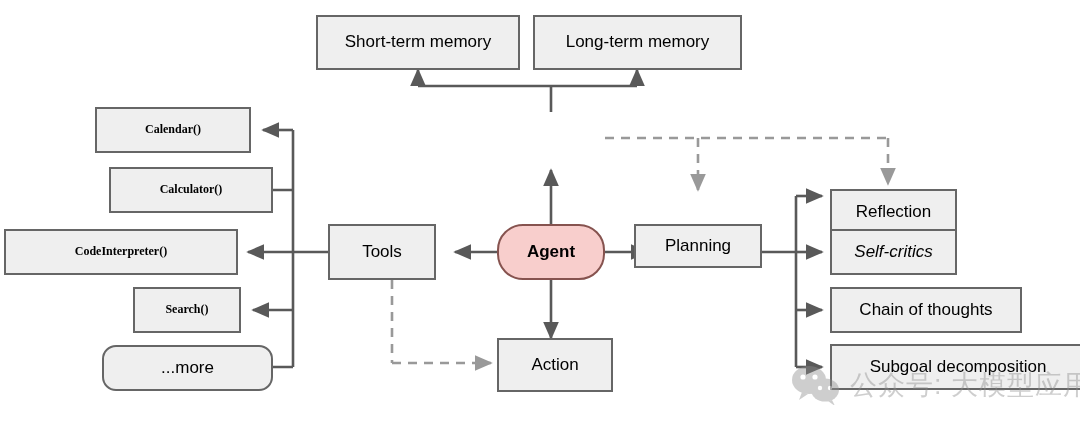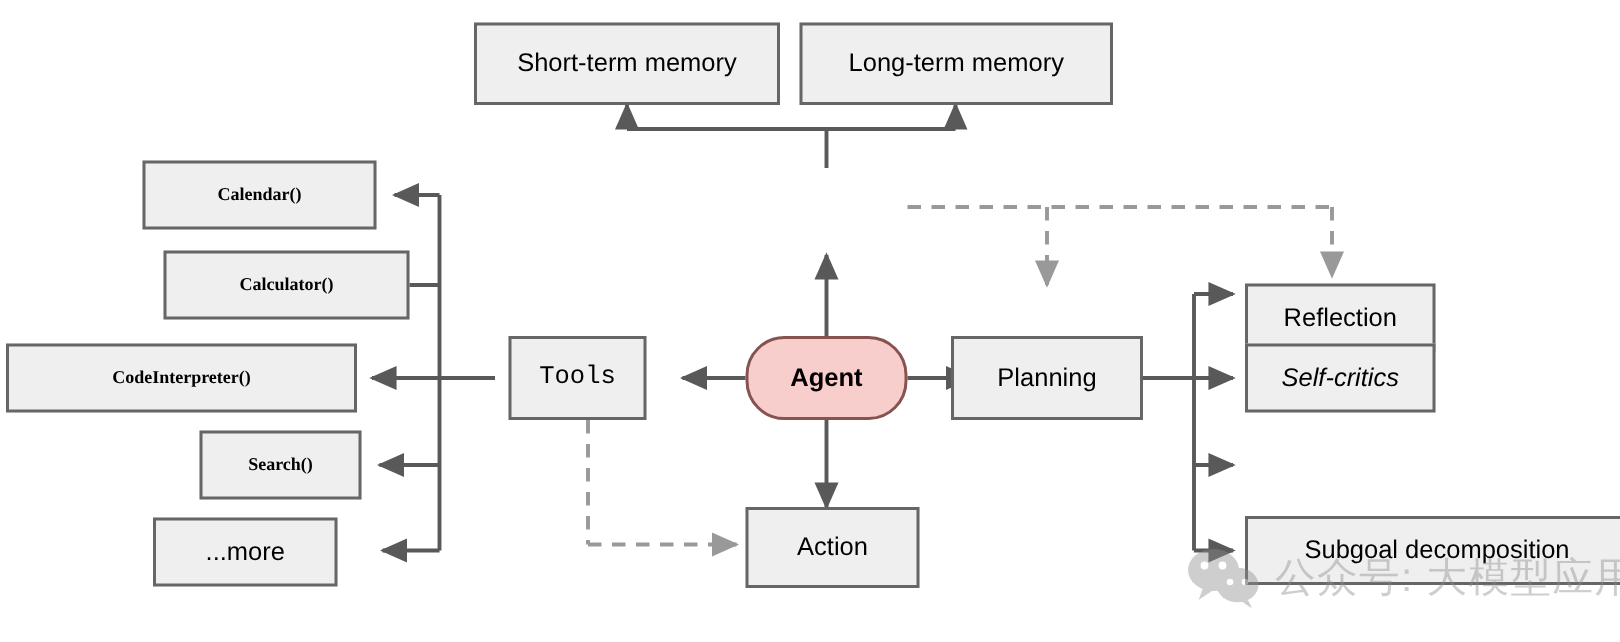--- a/index.html
+++ b/index.html
@@ -136,38 +136,39 @@
 
   <div class="node plain" style="left:316px; top:15px; width:204px; height:55px;">Short-term memory</div>
 
   <div class="node plain" style="left:533px; top:15px; width:209px; height:55px;">Long-term memory</div>
 
 
   <div class="node plain accent" style="left:497px; top:224px; width:108px; height:56px;border-radius:26px;">Agent</div>
 
   <div class="node plain" style="left:497px; top:338px; width:116px; height:54px;">Action</div>
 
-  <div class="node plain" style="left:339px; top:224px; width:92px; height:56px;font-family:Liberation Mono, monospace;">Tools</div>
+  <div class="node plain" style="left:328px; top:224px; width:108px; height:56px;">Tools</div>
 
-  <div class="node plain" style="left:634px; top:224px; width:128px; height:56px;">Planning</div>
+  <div class="node plain" style="left:634px; top:224px; width:128px; height:44px;">Planning</div>
 
   <div class="node mono" style="left:95px; top:107px; width:156px; height:46px;">Calendar()</div>
 
   <div class="node mono" style="left:77px; top:167px; width:164px; height:46px;margin-left:32px;">Calculator()</div>
 
   <div class="node mono" style="left:4px; top:229px; width:234px; height:46px;">CodeInterpreter()</div>
 
   <div class="node mono" style="left:133px; top:287px; width:108px; height:46px;">Search()</div>
 
-  <div class="node plain" style="left:102px; top:345px; width:123px; height:46px;">...more</div>
+  <div class="node plain" style="left:102px; top:345px; width:171px; height:46px;border-radius:14px;">...more</div>
 
   <div class="node plain" style="left:830px; top:173px; width:127px; height:46px;margin-top:16px;">Reflection</div>
 
   <div class="node plain" style="left:830px; top:229px; width:127px; height:46px;font-style:italic;">Self-critics</div>
 
+  <div class="node plain" style="left:830px; top:287px; width:192px; height:46px;">Chain of thoughts</div>
 
   <div class="node plain" style="left:830px; top:344px; width:256px; height:46px;">Subgoal decomposition</div>
 
   <div class="watermark" style="left:790px; top:365px;">
     <div class="wm-logo">
       <svg viewBox="0 0 54 40" width="54" height="40">
         <ellipse cx="19" cy="15" rx="17" ry="14" fill="#8c8c8c"></ellipse>
         <path d="M 12 27 L 9 35 L 18 29 Z" fill="#8c8c8c"></path>
         <circle cx="13" cy="12" r="2.6" fill="#ffffff"></circle>
         <circle cx="25" cy="12" r="2.6" fill="#ffffff"></circle>

